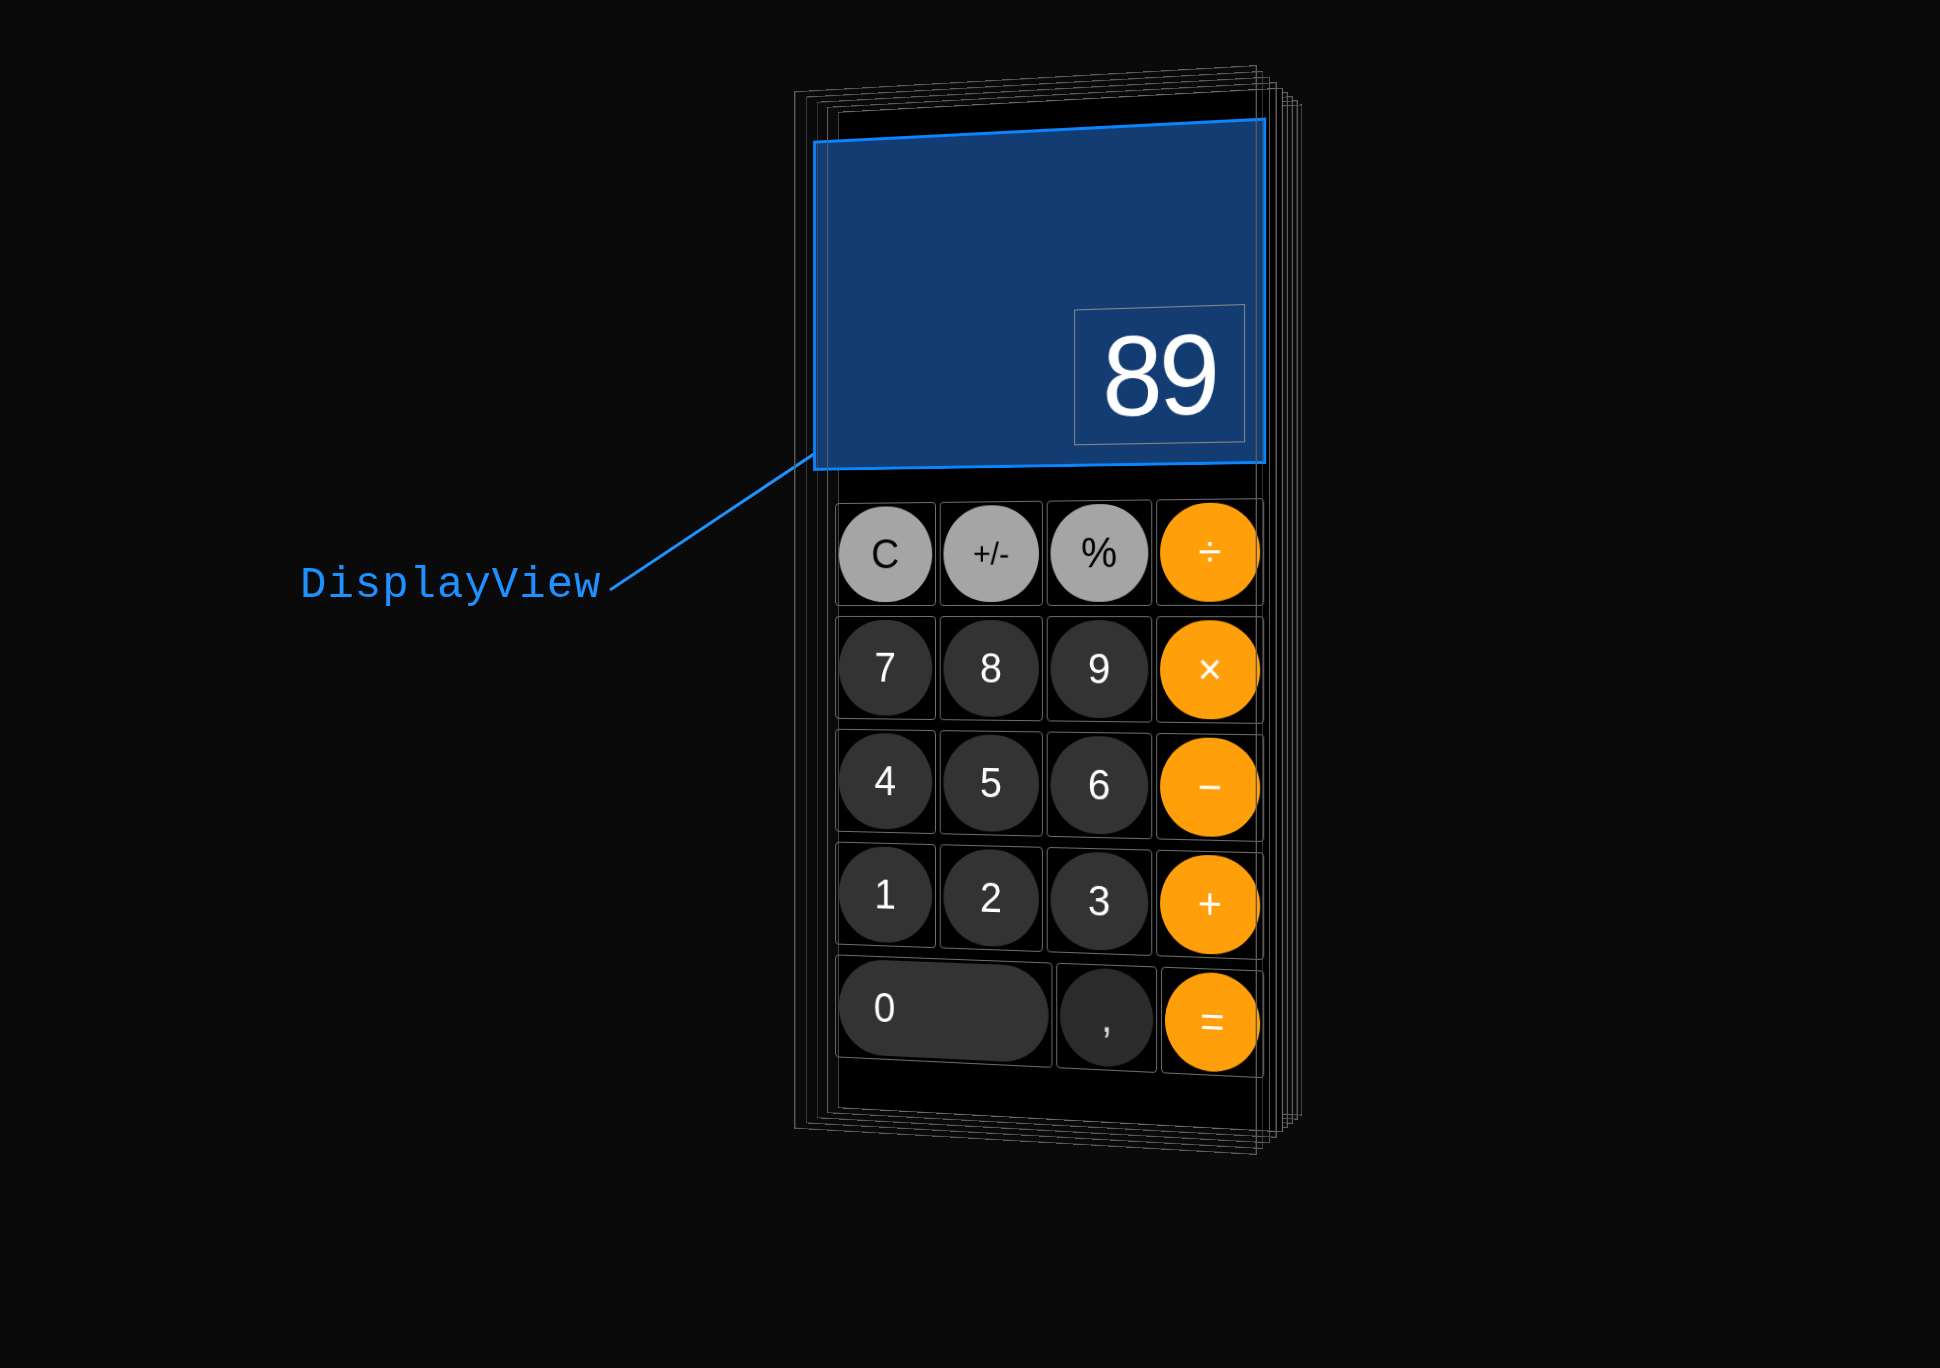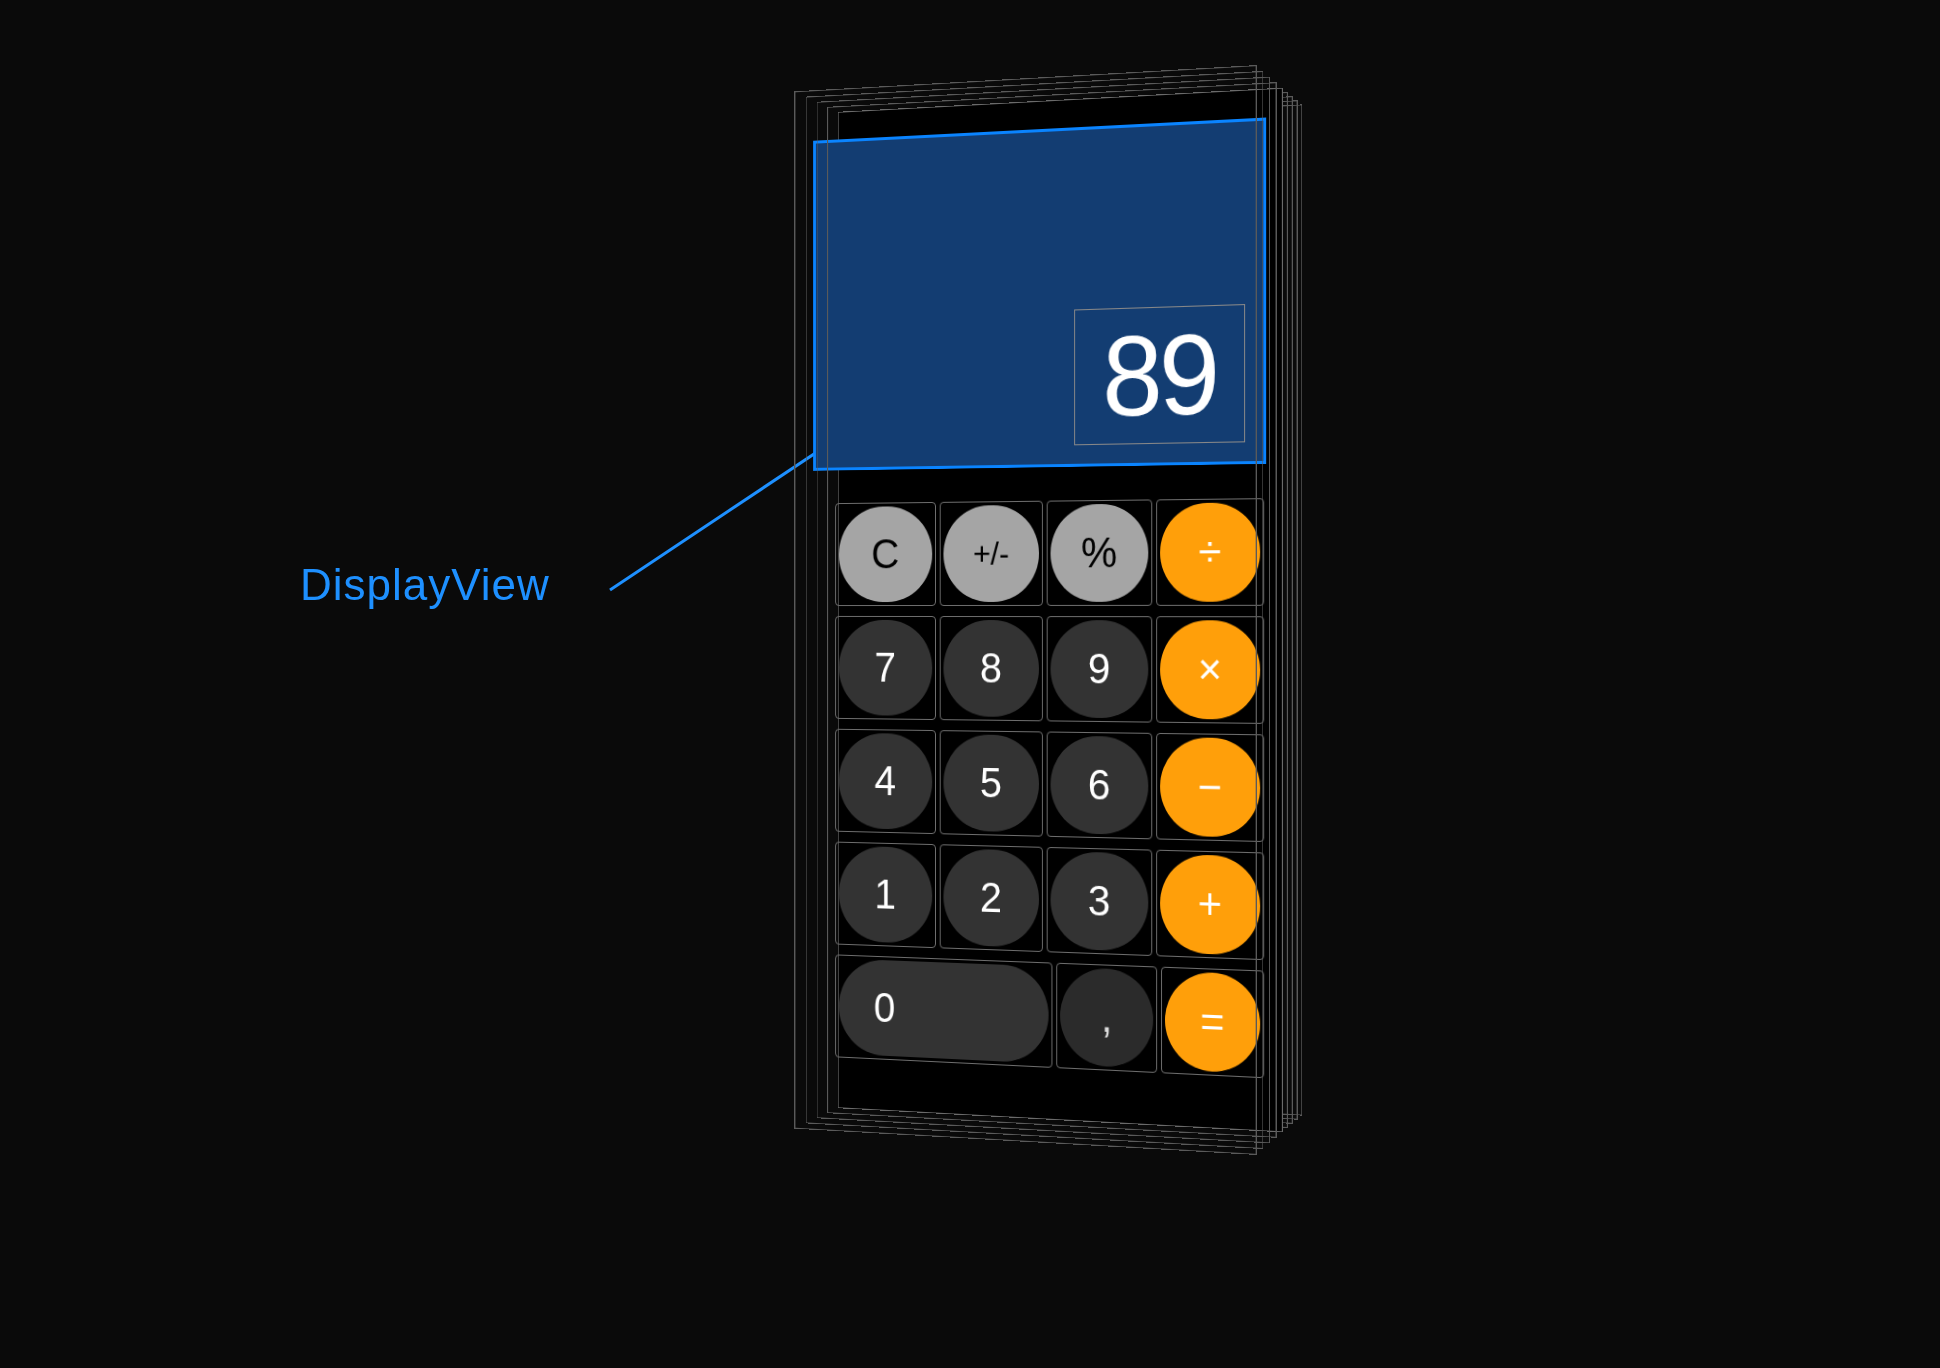--- a/index.html
+++ b/index.html
@@ -84,21 +84,21 @@
     border:1px solid #6e6e6e;
     border-radius:4px;
     pointer-events:none;
   }
 
   
   .annotation-label{
     position:absolute;
     left:300px; top:560px;
     color:#1e90ff;
-    font-family:Liberation Sans, sans-serif;
+    font-family:Liberation Mono, monospace;
     font-size:44px;
     letter-spacing:1px;
   }
   .leader{
     position:absolute;
     left:0; top:0;
     width:1940px; height:1368px;
     pointer-events:none;
   }
 </style>

